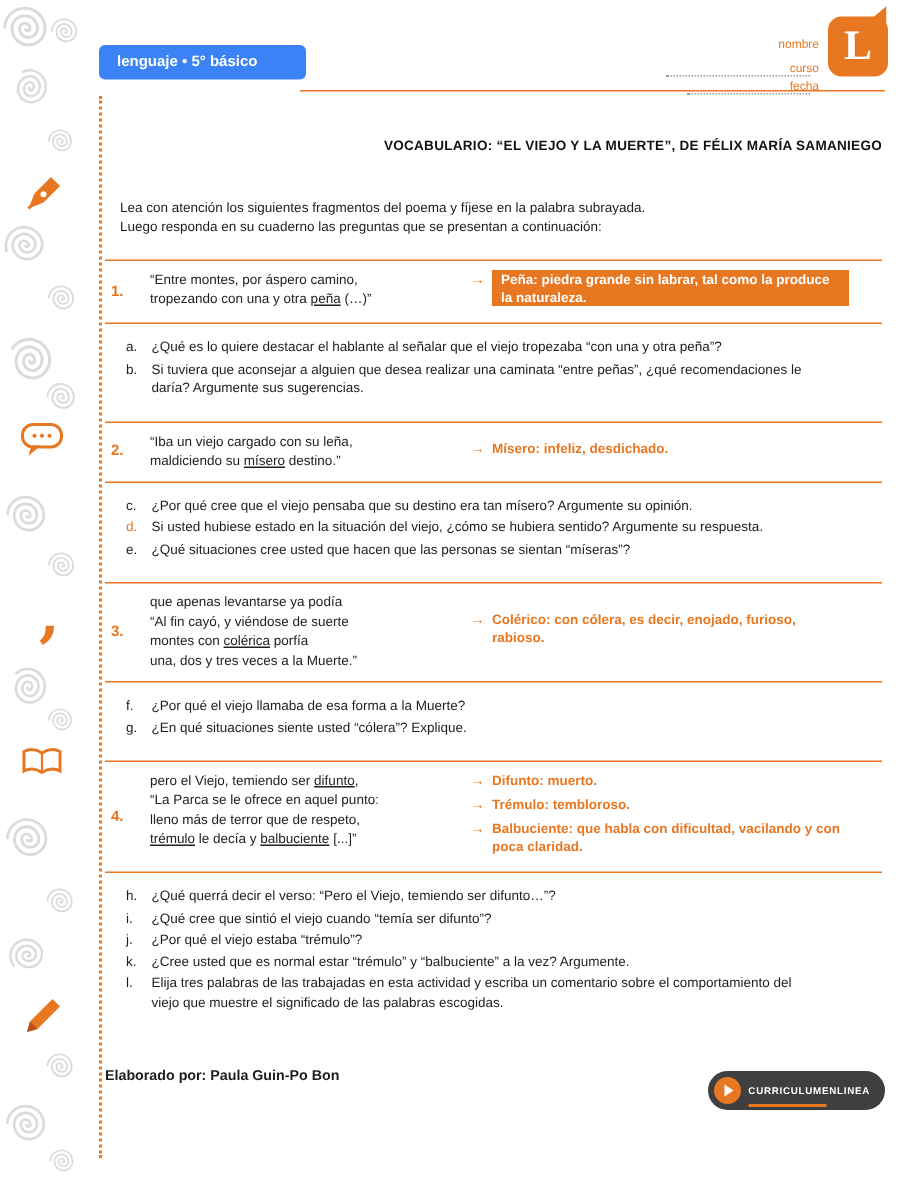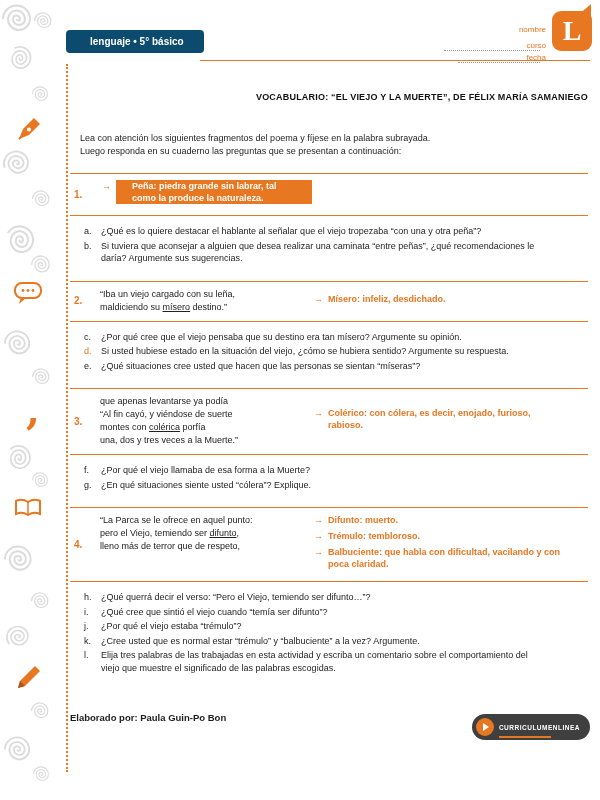--- a/index.html
+++ b/index.html
@@ -13,22 +13,22 @@
 
   
   .curls { position:absolute; left:0; top:0; z-index:0; }
   .vline { position:absolute; left:66px; top:64px; bottom:28px; border-left:2px dotted #e87722; z-index:1; }
   .micon { position:absolute; z-index:2; }
   .comma-glyph { font-family:"DejaVu Serif", serif; font-size:40px; font-weight:bold; color:#e87722; line-height:20px; }
 
   
   .band {
     position:absolute; left:66px; top:30px; width:138px; height:23px;
-    background:#0c4a6e; color:#fff; border-radius:4px;
-    display:flex; align-items:center; padding-left:24px;
+    background:#3b82f6; color:#fff; border-radius:4px;
+    display:flex; align-items:center; padding-left:12px;
     font-size:10px; font-weight:bold; z-index:3;
   }
   .fields { position:absolute; left:206px; top:25px; width:340px; font-size:8px; color:#e87722; }
   .frow { display:flex; align-items:flex-end; height:16px;flex-direction:column; }
   .leader { border-bottom:1.2px dotted #9a9a9a; height:9px; margin:0 6px 2px 6px; }
   .leader.grow { flex:1; }
   .leader.w1 { width:96px; }
   .leader.w2 { width:82px; }
   .hrule { position:absolute; left:200px; width:390px; top:60px; border-top:1.5px solid #e87722; }
   .logo {
@@ -48,21 +48,21 @@
   .rule { border-top:1.4px solid #e87722; }
   .fragrow { display:grid; grid-template-columns:30px 212px 1fr; padding:6px 0 7px; }
   .num { color:#e87722; font-weight:bold; font-size:10px; align-self:center; padding-left:4px; }
   .quote { font-size:9px; line-height:13px; color:#222; }
   .u { text-decoration:underline; text-underline-offset:1px; }
   .defs { padding-left:2px; }
   .defs.center { align-self:center; }
   .def { display:flex; gap:5px; font-size:9px; line-height:12px; margin-bottom:4px; }
   .arr { color:#e87722; font-weight:bold; }
   .deftext { color:#e87722; font-weight:bold; max-width:238px; }
-  .deftext.hl { background:#e87722; color:#fff; padding:0 16px;
+  .deftext.hl { background:#e87722; color:#fff; padding:0 6px;
                 box-decoration-break:clone; -webkit-box-decoration-break:clone; }
 
   .qs { margin:9px 0 0 14px; }
   .qrow { display:grid; grid-template-columns:17px 438px; font-size:9px; line-height:12.5px; margin-bottom:2px; }
   .qletter.acc { color:#e87722; }
 
   
   .credit { position:absolute; left:70px; top:712px; font-size:9.5px; font-weight:bold; z-index:2; }
   .badge {
     position:absolute; right:10px; top:714px; height:26px; z-index:2;
@@ -157,20 +157,26 @@
 
     <div class="intro">
       <div>Lea con atención los siguientes fragmentos del poema y fíjese en la palabra subrayada.</div>
       <div>Luego responda en su cuaderno las preguntas que se presentan a continuación:</div>
     </div>
 
     <section>
       <div class="rule"></div>
       <div class="fragrow">
         <span class="num">1.</span>
+        <div class="quote">
+          <div><span>“Entre montes, por áspero camino,</span></div>
+          <div>
+            <span>tropezando con una y otra </span><span class="u">peña</span><span> (…)”</span>
+          </div>
+        </div>
         <div class="defs">
           <div class="def">
             <span class="arr">→</span>
             <span class="deftext hl">Peña: piedra grande sin labrar, tal como la produce la naturaleza.</span>
           </div>
         </div>
       </div>
       <div class="rule"></div>
       <div class="qs">
         <div class="qrow">
@@ -248,25 +254,28 @@
           <span class="qtext">¿En qué situaciones siente usted “cólera”? Explique.</span>
         </div>
       </div>
     </section>
 
     <section>
       <div class="rule"></div>
       <div class="fragrow">
         <span class="num">4.</span>
         <div class="quote">
+          <div>
+            <span>pero el Viejo, temiendo ser </span><span class="u">difunto</span><span>,</span>
+          </div>
           <div><span>“La Parca se le ofrece en aquel punto:</span></div>
-          <div>
-            <span>pero el Viejo, temiendo ser </span><span class="u">difunto</span><span>,</span>
-          </div>
           <div><span>lleno más de terror que de respeto,</span></div>
+          <div>
+            <span class="u">trémulo</span><span> le decía y </span><span class="u">balbuciente</span><span> [...]”</span>
+          </div>
         </div>
         <div class="defs">
           <div class="def">
             <span class="arr">→</span>
             <span class="deftext">Difunto: muerto.</span>
           </div>
           <div class="def">
             <span class="arr">→</span>
             <span class="deftext">Trémulo: tembloroso.</span>
           </div>

